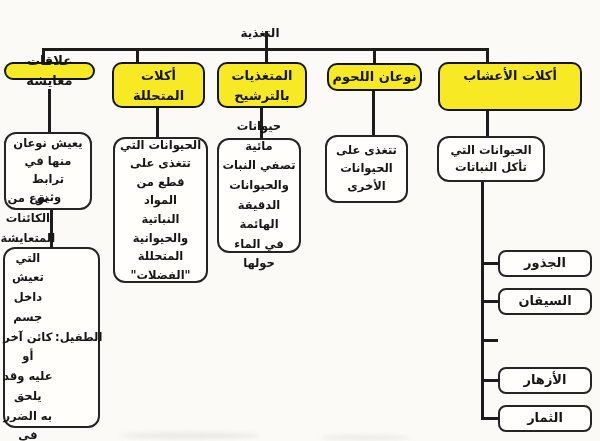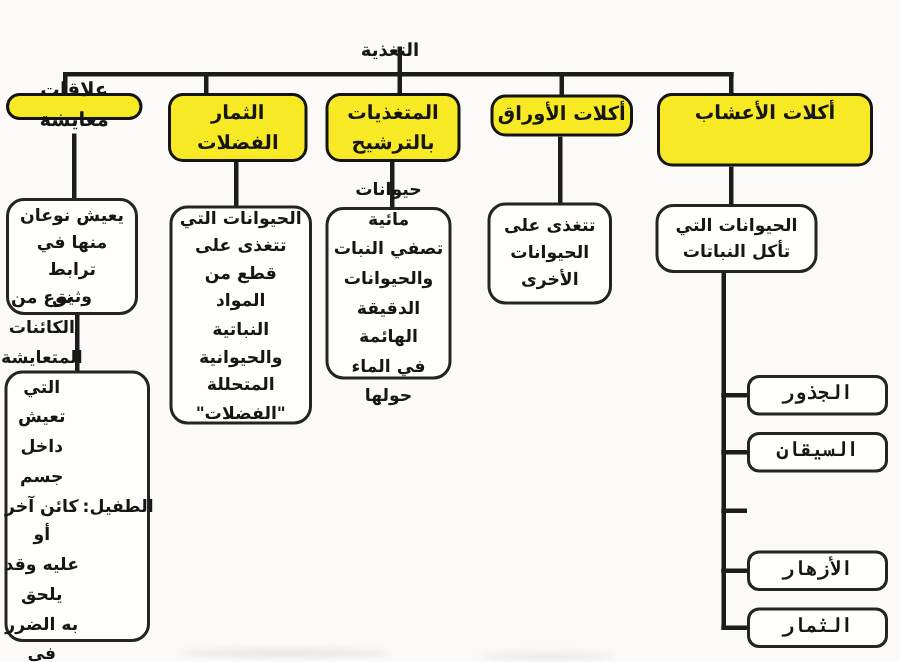--- a/index.html
+++ b/index.html
@@ -56,21 +56,21 @@
   #h-carnivore   {left:327px;top:63px; width:95px;  height:28px;}
   #h-herbivore   {left:438px;top:62px; width:144px; height:49px;}
   
   #d-symbiosis   {left:4px;  top:132px;width:88px;  height:78px;}
   #d-detritivore {left:113px;top:137px;width:95px;  height:146px;line-height:1.62;}
   #d-filter      {left:217px;top:138px;width:84px;  height:115px;line-height:1.7;}
   #d-carnivore   {left:325px;top:135px;width:83px;  height:68px;}
   #d-herbivore   {left:437px;top:136px;width:108px; height:46px;line-height:1.5;}
   #d-parasite    {left:3px;  top:247px;width:97px;  height:181px;line-height:1.72;}
   
-  .leaf-node{left:498px;width:94px;height:27px;font-family:Liberation Mono, monospace;}
+  .leaf-node{left:498px;width:94px;height:27px;}
   #p-roots  {top:250px;}
   #p-stems  {top:288px;}
   #p-leaves {top:327px;}
   #p-flowers{top:367px;}
   #p-fruits {top:405px;}
   
   #title{
     position:absolute;left:205px;top:6px;width:110px;
     text-align:center;font-size:12px;font-weight:700;direction:rtl;margin-top:20px;
   }
@@ -100,24 +100,24 @@
   <div class="line vline" style="left:50px;top:210px;height:38px;"></div>
 
   <div class="line vline" style="left:481px;top:182px;height:238px;"></div>
   <div class="line hline" style="left:481px;top:262px;width:17px;"></div>
   <div class="line hline" style="left:481px;top:300px;width:17px;"></div>
   <div class="line hline" style="left:481px;top:339px;width:17px;"></div>
   <div class="line hline" style="left:481px;top:379px;width:17px;"></div>
   <div class="line hline" style="left:481px;top:417px;width:17px;"></div>
 
   <div class="node header-node" id="h-symbiosis">علاقات معايشة</div>
-  <div class="node header-node pad-top" id="h-detritivore">الثمار الفضلات</div>
+  <div class="node header-node pad-top" id="h-detritivore">أكلات المتحللة</div>
   <div class="node header-node pad-top" id="h-filter">المتغذيات
 بالترشيح</div>
-  <div class="node header-node" id="h-carnivore">أكلات الأوراق</div>
+  <div class="node header-node" id="h-carnivore">نوعان اللحوم</div>
   <div class="node header-node pad-top" id="h-herbivore">أكلات الأعشاب</div>
 
   <div class="node desc-node" id="d-symbiosis">يعيش نوعان
 منها في ترابط
 وثيق</div>
   <div class="node desc-node" id="d-detritivore">الحيوانات التي
 تتغذى على
 قطع من المواد
 النباتية
 والحيوانية

